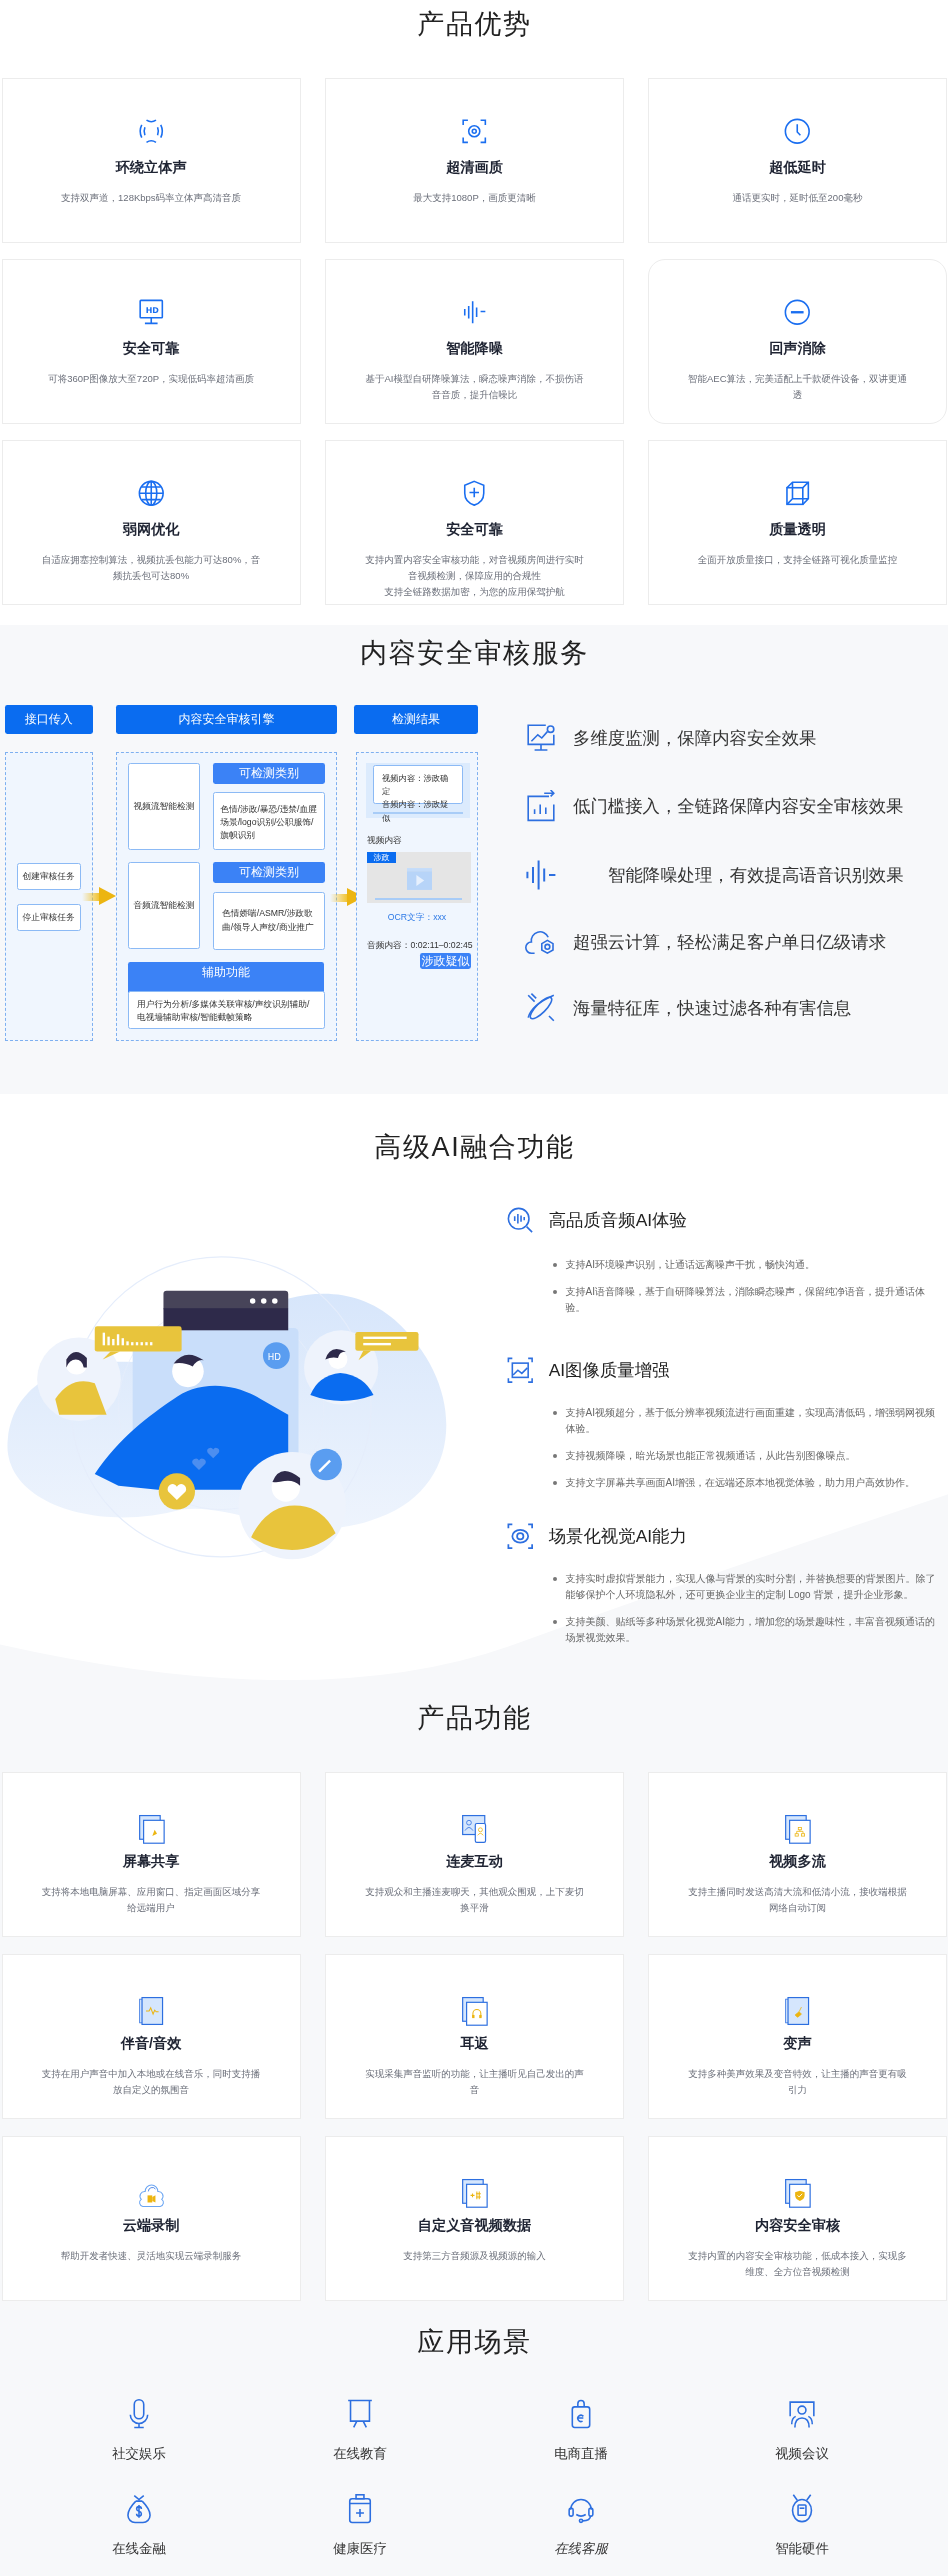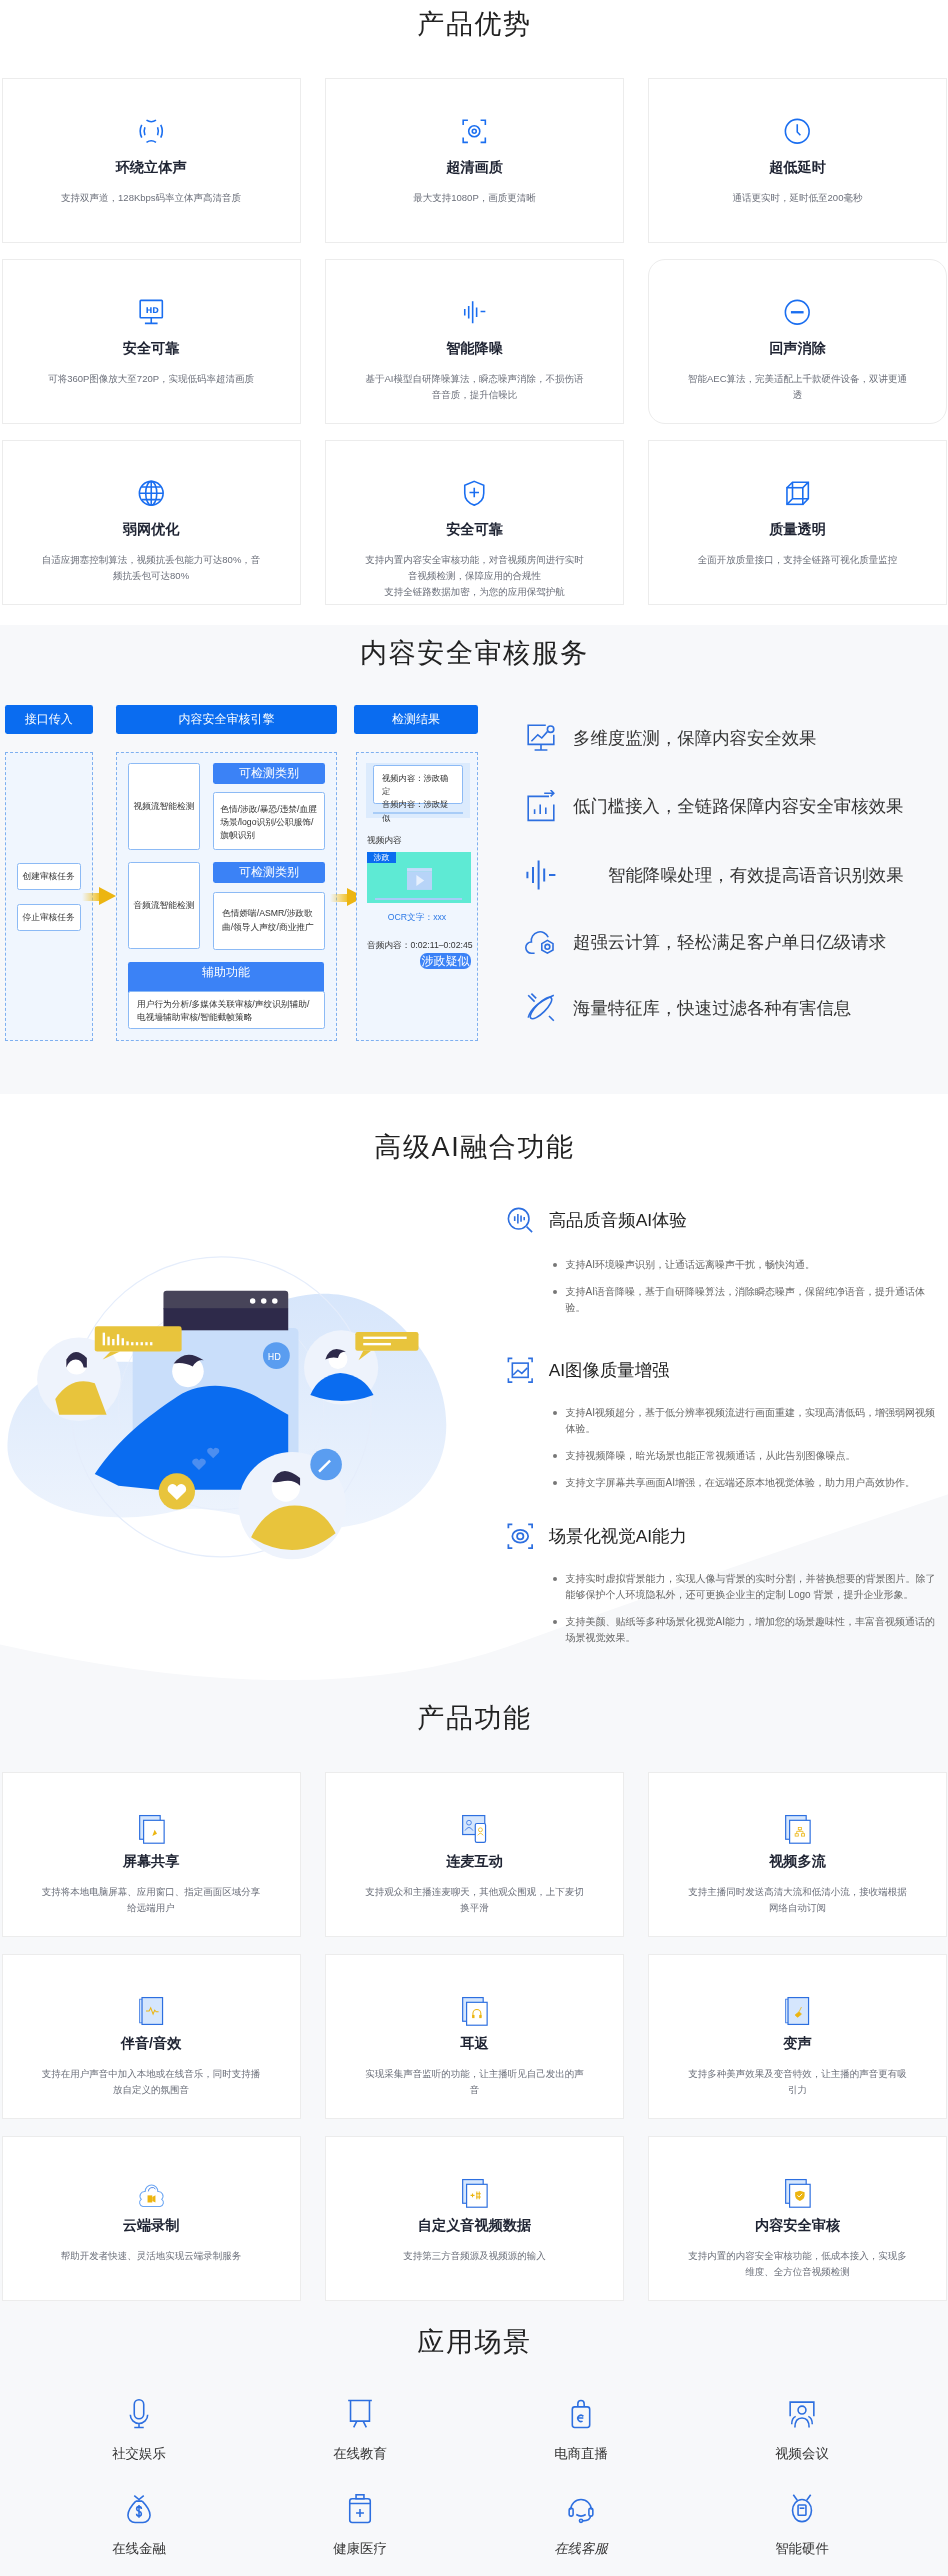--- a/index.html
+++ b/index.html
@@ -165,32 +165,32 @@
   </div>
 
 <div class="dash-box" style="left:356px; top:752px; width:122px; height:289px;"></div>
 <div class="abs" style="left:366px; top:763px; width:104px; height:55px; background:#dcebfd;"></div>
 <div class="wbox" style="left:373px; top:765px; width:90px; height:39px; padding:5.5px 8px; line-height:13.4px; font-size:8.3px;">
   <div>视频内容：涉政确定</div>
   <div>音频内容：涉政疑似</div>
 </div>
 <div class="abs" style="left:373px; top:812px; width:90px; height:1.6px; background:#a8ccf7;"></div>
 <div class="abs" style="left:367px; top:835px; font-size:8.7px; color:#333;">视频内容</div>
-<div class="abs" style="left:367px; top:852px; width:104px; height:51px; background:#5eead4;">
+<div class="abs" style="left:367px; top:852px; width:104px; height:51px; background:#e5e5e5;">
   <div class="abs" style="left:0; top:0; width:29px; height:11px; background:#0a6cf0; color:#fff; font-size:8px; line-height:11px; text-align:center;">涉政</div>
   <svg class="abs" viewBox="0 0 32 28" style="left:40px; top:16px; width:25px; height:22px;">
       <rect x="0" y="4" width="32" height="24" fill="#b7d4f8"></rect>
       <rect x="0" y="0" width="32" height="4" fill="#c4dcfa"></rect>
       <path d="M12 9l10 7-10 7z" fill="#e6f0fd"></path>
     </svg>
   <div class="abs" style="left:8px; top:46px; width:87px; height:1.6px; background:#a8ccf7;"></div>
 </div>
 <div class="abs" style="left:356px; top:912px; width:122px; text-align:center; font-size:8.7px; color:#2e7ae6;">OCR文字：xxx</div>
 <div class="abs" style="left:367px; top:940px; font-size:8.7px; color:#333; white-space:nowrap;">音频内容：0:02:11–0:02:45</div>
-<div class="bbar" style="left:420px; top:953px; width:51px; height:16px; line-height:16px;border-radius:7px;">涉政疑似</div>
+<div class="bbar" style="left:420px; top:953px; width:51px; height:16px; line-height:16px;">涉政疑似</div>
 
 <div class="mod-item" style="top:722px;">
   <svg class="micon" viewBox="0 0 40 40" fill="none" stroke="#2d6fe0" stroke-width="2">
       <path d="M26 4H4v24h32V16"></path>
       <path d="M8 24l8-8 5 4 7-8"></path>
       <circle cx="32" cy="9" r="4"></circle>
       <path d="M20 28v6M12 35h16"></path>
     </svg>
   <span class="mtext">多维度监测，保障内容安全效果</span>
 </div>

